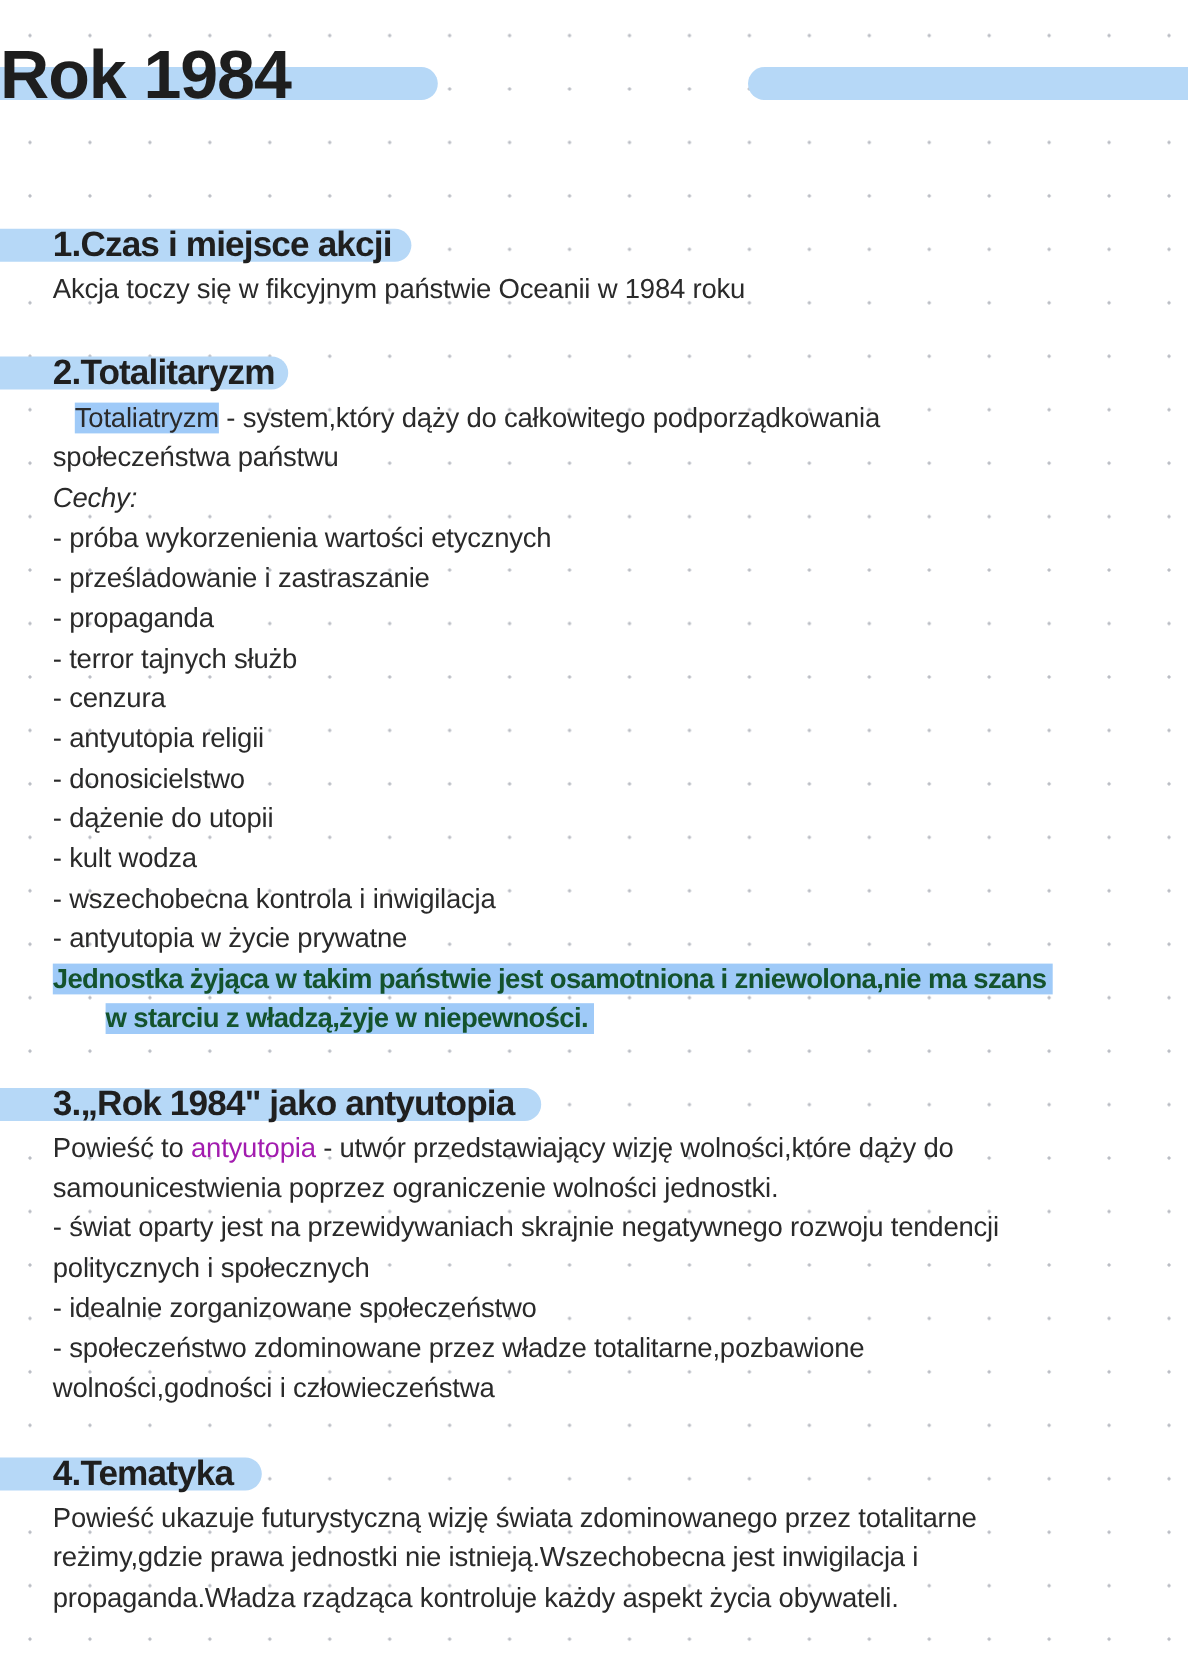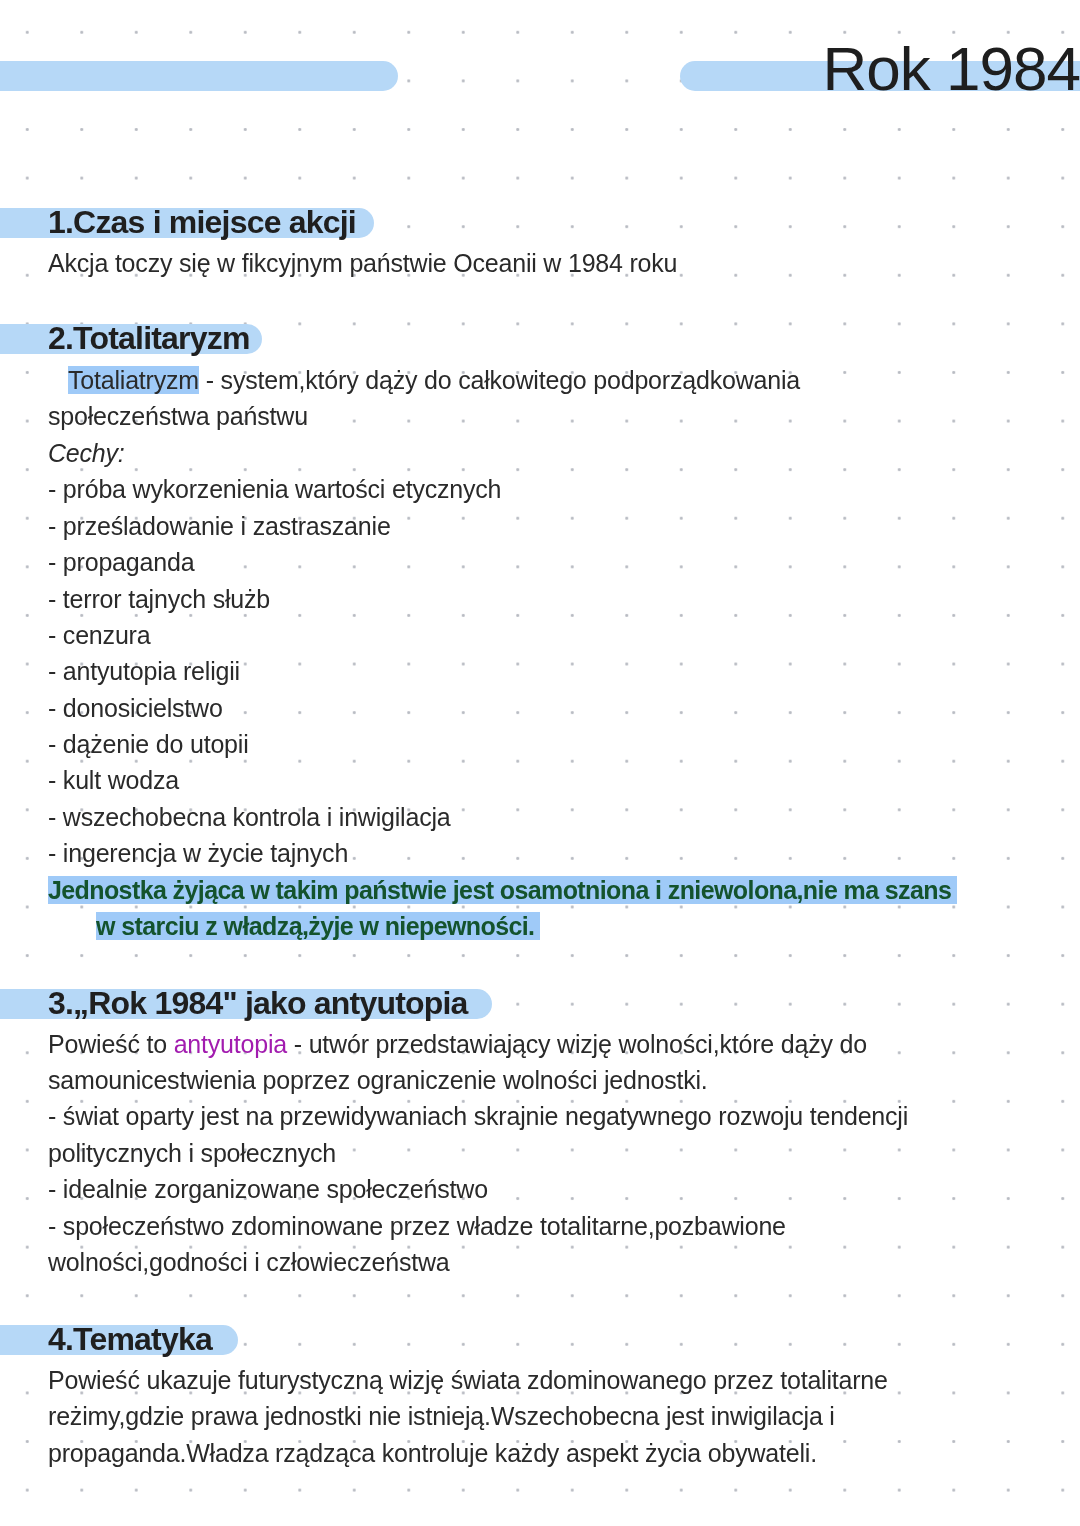--- a/index.html
+++ b/index.html
@@ -9,22 +9,22 @@
     background-image: radial-gradient(circle, #b9bcc3 1.3px, transparent 1.6px);
     background-size: 54.5px 48.6px;
     background-position: 0px 8px;
     font-family: "Liberation Sans", sans-serif;
     color: #222222;
   }
   .title-bar { position: absolute; top: 61px; height: 30px; background: #b6d8f7; border-radius: 15px; }
   .title-bar.left { left: -20px; width: 418px; }
   .title-bar.right { left: 680px; width: 420px; }
   .title {
-    position: absolute; top: 34px; left: 0; width: 1080px; text-align: right;
-    font-size: 62px; font-weight: normal; letter-spacing: -1px; color: #1e1e1e; line-height: 70px;
+    position: absolute; top: 34px; left: 0; width: 1080px; text-align: left;
+    font-size: 62px; font-weight: bold; letter-spacing: -1px; color: #1e1e1e; line-height: 70px;
   }
   .heading { position: absolute; left: 0; height: 34px; }
   .heading .pill {
     position: absolute; left: -20px; top: 6px; height: 30px; background: #b6d8f7;
     border-radius: 0 15px 15px 0;
   }
   .heading .txt {
     position: absolute; left: 48px; top: 0; font-size: 32px; font-weight: bold;
     letter-spacing: -0.8px; color: #1f1f1f; white-space: nowrap; line-height: 40px;
   }
@@ -62,21 +62,21 @@
 <div class="line" style="top:471px;">- próba wykorzenienia wartości etycznych</div>
 <div class="line" style="top:508px;">- prześladowanie i zastraszanie</div>
 <div class="line" style="top:544px;">- propaganda</div>
 <div class="line" style="top:581px;">- terror tajnych służb</div>
 <div class="line" style="top:617px;">- cenzura</div>
 <div class="line" style="top:653px;">- antyutopia religii</div>
 <div class="line" style="top:690px;">- donosicielstwo</div>
 <div class="line" style="top:726px;">- dążenie do utopii</div>
 <div class="line" style="top:762px;">- kult wodza</div>
 <div class="line" style="top:799px;">- wszechobecna kontrola i inwigilacja</div>
-<div class="line" style="top:835px;">- ingerencja w życie tajnych</div>
+<div class="line" style="top:835px;">- antyutopia w życie prywatne</div>
 <div class="line" style="top:872px;">
   <span class="hlbig">Jednostka żyjąca w takim państwie jest osamotniona i zniewolona,nie ma szans</span>
 </div>
 <div class="line" style="top:908px;padding-left:48px;">
   <span class="hlbig">w starciu z władzą,żyje w niepewności.</span>
 </div>
 
 <div class="heading" style="top:983px;">
   <div class="pill" style="width:512px;"></div>
   <div class="txt">3.„Rok 1984" jako antyutopia</div>

